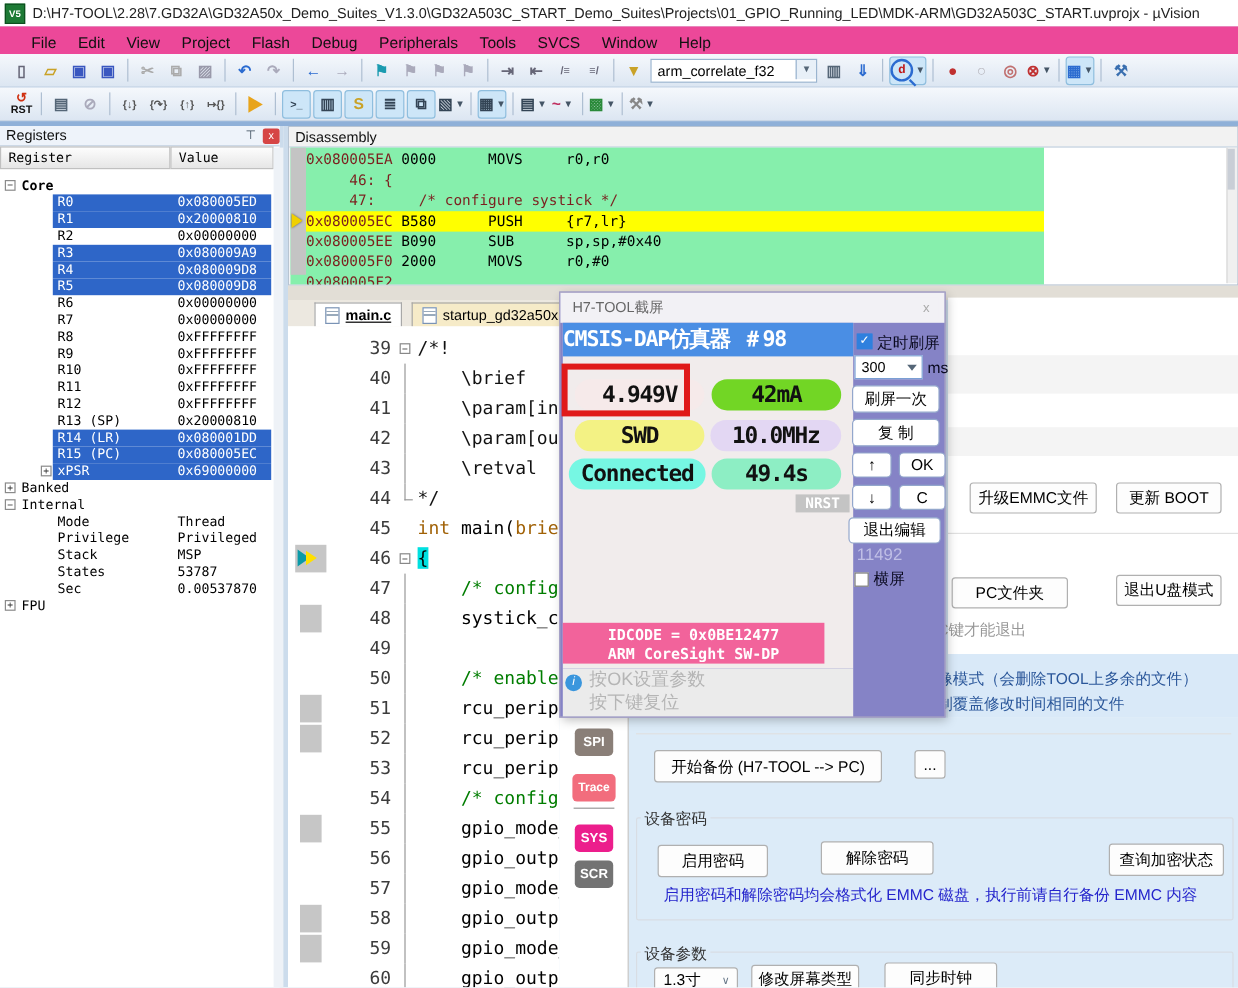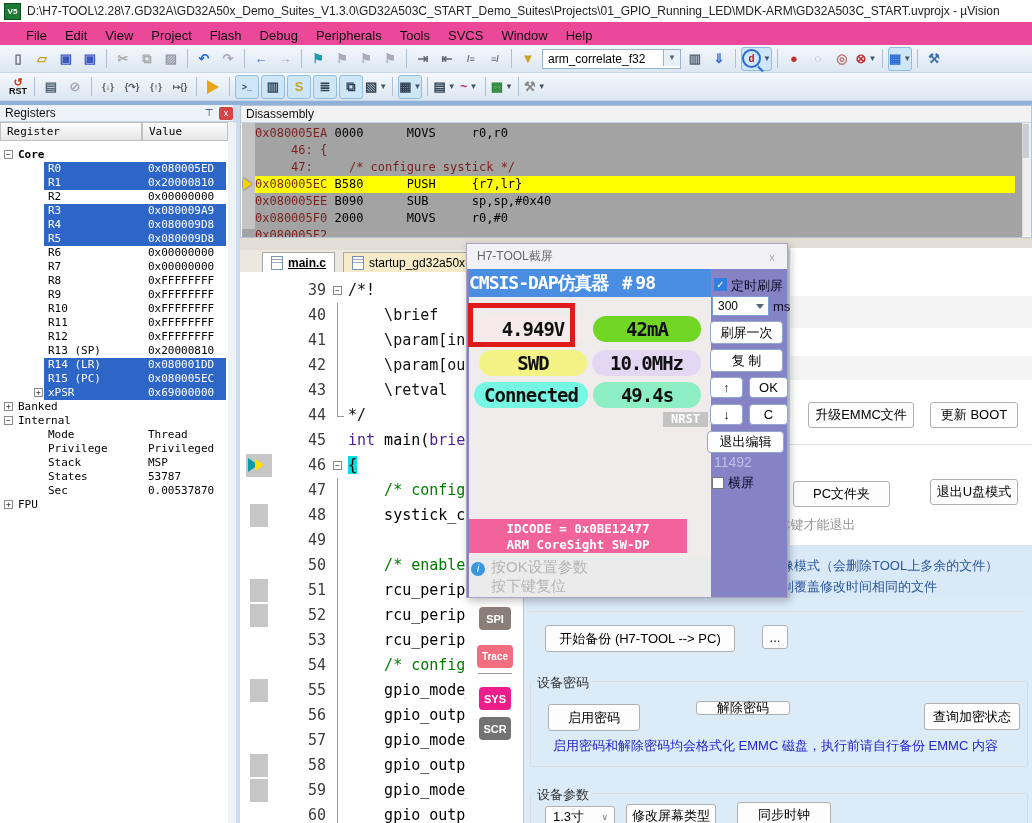--- a/index.html
+++ b/index.html
@@ -48,21 +48,21 @@
   .reg-row{position:absolute;left:0;width:228px;height:14px;line-height:14px;white-space:pre;}
   .reg-sel{position:absolute;left:44px;right:2px;top:0;bottom:0;background:#2e66c8;}
   .reg-name,.reg-val{position:absolute;top:0;}
   .reg-val{left:148px;}
   .reg-row.sel .reg-name,.reg-row.sel .reg-val{color:#fff;}
   .expbox{position:absolute;top:2px;width:9px;height:9px;border:1px solid #8a8a8a;background:#fff;
           font-size:8px;line-height:8px;text-align:center;color:#333;box-sizing:border-box;}
   #reg-scroll{left:228px;top:123px;width:8px;height:700px;background:#eef2f7;}
   
   #disasm-panel{left:240px;top:105px;width:792px;height:133px;background:#fff;border:1px solid #b8c4d2;box-sizing:border-box;}
-  #disasm-body{position:absolute;left:1px;top:17px;width:780px;height:114px;overflow:hidden;background:#a3a3a3;}
+  #disasm-body{position:absolute;left:1px;top:17px;width:628px;height:114px;overflow:hidden;background:#86efac;}
   #disasm-margin{position:absolute;left:0;top:0;width:13px;height:106px;background:#c4c4c4;}
   .dline{position:absolute;left:13px;width:760px;height:17px;line-height:17px;
          font-family:"DejaVu Sans Mono",monospace;font-size:12px;white-space:pre;}
   .dline.cur{background:#ffff00;}
   .addr{color:#7c1f1f;} .src{color:#7c1f1f;}
   #cur-arrow{position:absolute;left:1px;width:0;height:0;border-left:9px solid #f0d000;
              border-top:6px solid transparent;border-bottom:6px solid transparent;filter:drop-shadow(0 0 1px #555);}
   #disasm-vscroll{left:1022px;top:123px;width:8px;height:113px;background:#f0f0f0;border-left:1px solid #d8d8d8;}
   #disasm-vthumb{left:1023px;top:124px;width:6px;height:34px;background:#c9ced6;}
   #midstrip{left:240px;top:238px;width:792px;height:12px;background:#e2ded6;}
@@ -79,21 +79,21 @@
   .eline{position:absolute;left:0;width:548px;height:25px;line-height:25px;
          font-family:"DejaVu Sans Mono",monospace;font-size:15px;white-space:pre;}
   .gblock{position:absolute;left:10px;top:1px;width:18px;height:23px;background:#c6c6c6;}
   .lnum{position:absolute;left:46px;width:40px;text-align:right;color:#3c3c3c;}
   .fold{position:absolute;left:92px;top:0;width:12px;height:25px;}
   .fold .fline{position:absolute;left:5px;top:0;width:1px;height:25px;background:#999;}
   .fold .fcorner{position:absolute;left:5px;top:0;width:6px;height:13px;border-left:1px solid #999;border-bottom:1px solid #999;}
   .fold .fbox{position:absolute;left:1px;top:8px;width:9px;height:9px;border:1px solid #888;background:#fff;
               font-size:8px;line-height:7px;text-align:center;color:#333;box-sizing:border-box;}
   .code{position:absolute;left:108px;}
-  .c-kw{color:#4c1d95;} .c-cmt{color:#007d00;} .c-pl{color:#000;} .c-doc{color:#111;}
+  .c-kw{color:#a16207;} .c-cmt{color:#007d00;} .c-pl{color:#000;} .c-doc{color:#111;}
   .c-brace{background:#00e0e0;}
   #cur-marks{position:absolute;left:6px;width:26px;height:23px;background:#c6c6c6;z-index:2;}
   #cur-marks .t1{position:absolute;left:2px;top:4px;width:0;height:0;border-left:10px solid #0a9aa8;
                  border-top:7px solid transparent;border-bottom:7px solid transparent;}
   #cur-marks .t2{position:absolute;left:9px;top:5px;width:0;height:0;border-left:9px solid #ffe000;
                  border-top:6px solid transparent;border-bottom:6px solid transparent;}
   
   #h7-right{left:790px;top:248px;width:242px;height:350px;background:#fff;z-index:8;}
   .stripe{position:absolute;left:0;width:242px;background:#f4f4f4;}
   .wbtn{position:absolute;background:#fdfdfd;border:1px solid #b0b0b0;border-radius:3px;font-size:13px;
@@ -469,21 +469,21 @@
         <div class="sbadge" style="top: 89px; background: rgb(236, 30, 140);">SYS</div>
         <div class="sbadge" style="top: 119px; background: #737373;">SCR</div>
       </div>
     <div id="h7-main">
       <div style="position:absolute;left:6px;top:13px;width:496px;height:1px;background:#e0e0e0;"></div>
       <div class="wbtn" style="left:21px;top:27px;width:190px;height:27px;">开始备份 (H7-TOOL --&gt; PC)</div>
       <div class="wbtn" style="left:238px;top:27px;width:26px;height:24px;">...</div>
       <div class="gbox" style="left:6px;top:83px;width:496px;height:84px;"></div>
       <div class="glabel" style="left:10px;top:76px;">设备密码</div>
       <div class="wbtn" style="left:24px;top:106px;width:92px;height:27px;">启用密码</div>
-      <div class="wbtn" style="left:172px;top:103px;width:94px;height:14px;text-align:right;">解除密码</div>
+      <div class="wbtn" style="left:160px;top:103px;width:94px;height:28px;text-align:right;">解除密码</div>
       <div class="wbtn" style="left:400px;top:105px;width:96px;height:27px;">查询加密状态</div>
       <div class="bluenote" style="left:29px;top:139px;color:#2424cc;">启用密码和解除密码均会格式化 EMMC 磁盘，执行前请自行备份 EMMC 内容</div>
       <div class="gbox" style="left:6px;top:195px;width:496px;height:40px;"></div>
       <div class="glabel" style="left:10px;top:188px;">设备参数</div>
       <div class="wbtn" style="left:21px;top:208px;width:70px;height:22px;justify-content:flex-start;padding-left:7px;">
         <span>1.3寸</span>
         <span style="position:absolute;right:6px;color:#678;font-size:9px;">∨</span>
       </div>
       <div class="wbtn" style="left:102px;top:206px;width:90px;height:24px;">修改屏幕类型</div>
       <div class="wbtn" style="left:213px;top:204px;width:94px;height:26px;">同步时钟</div>

